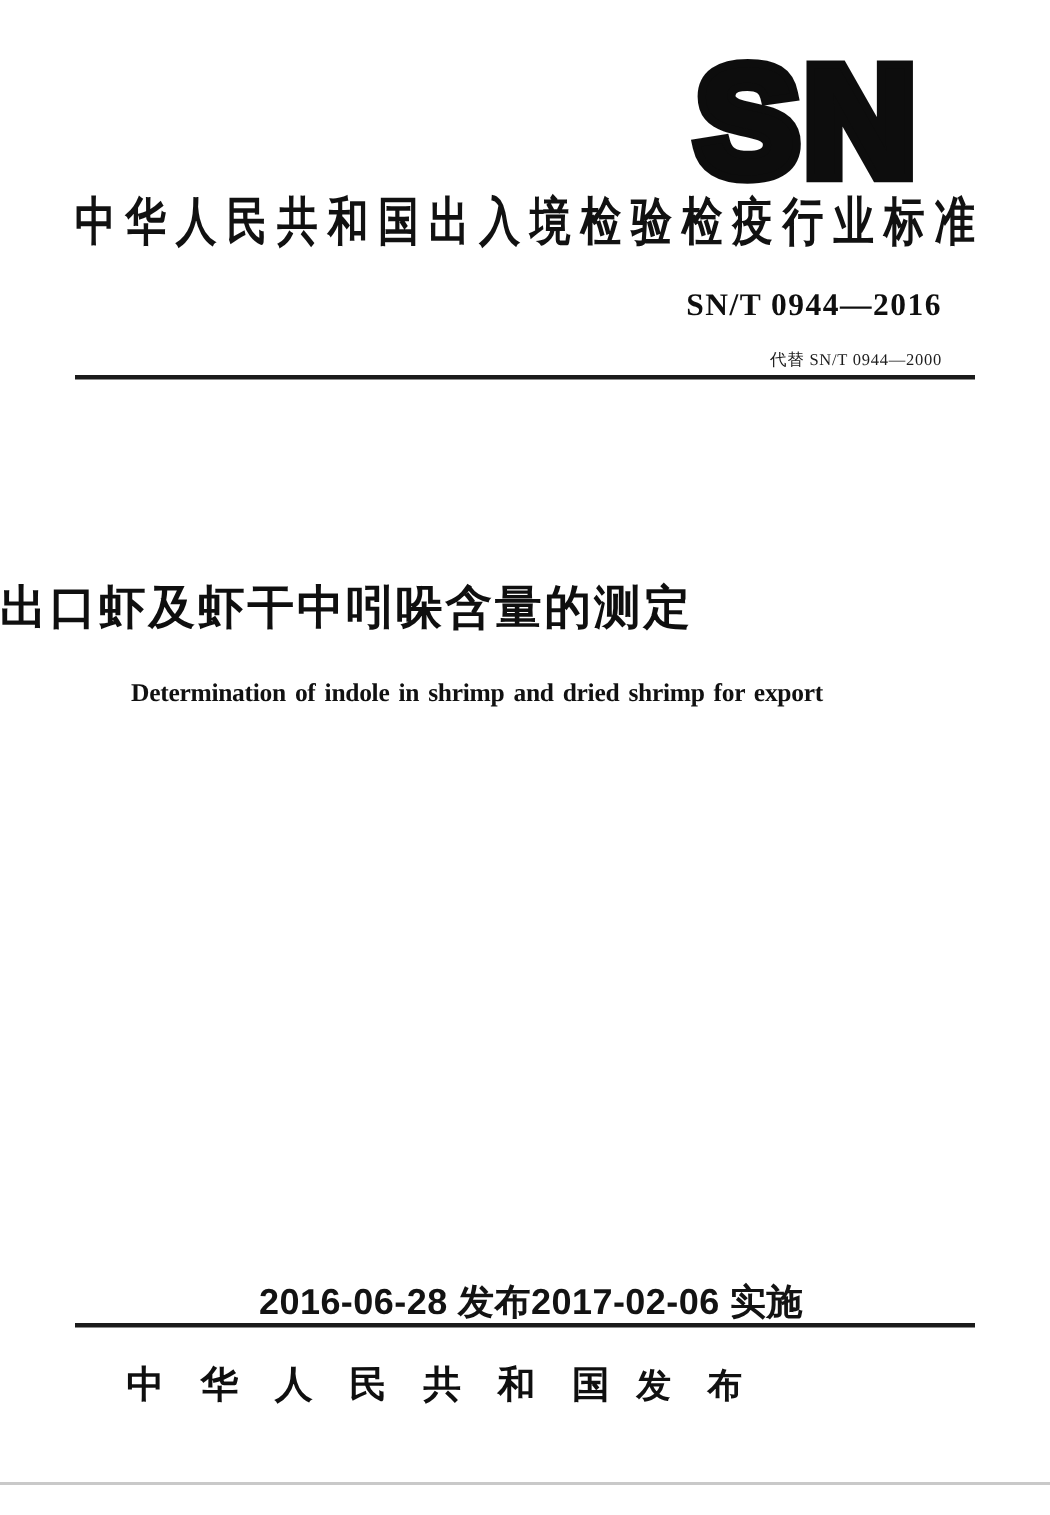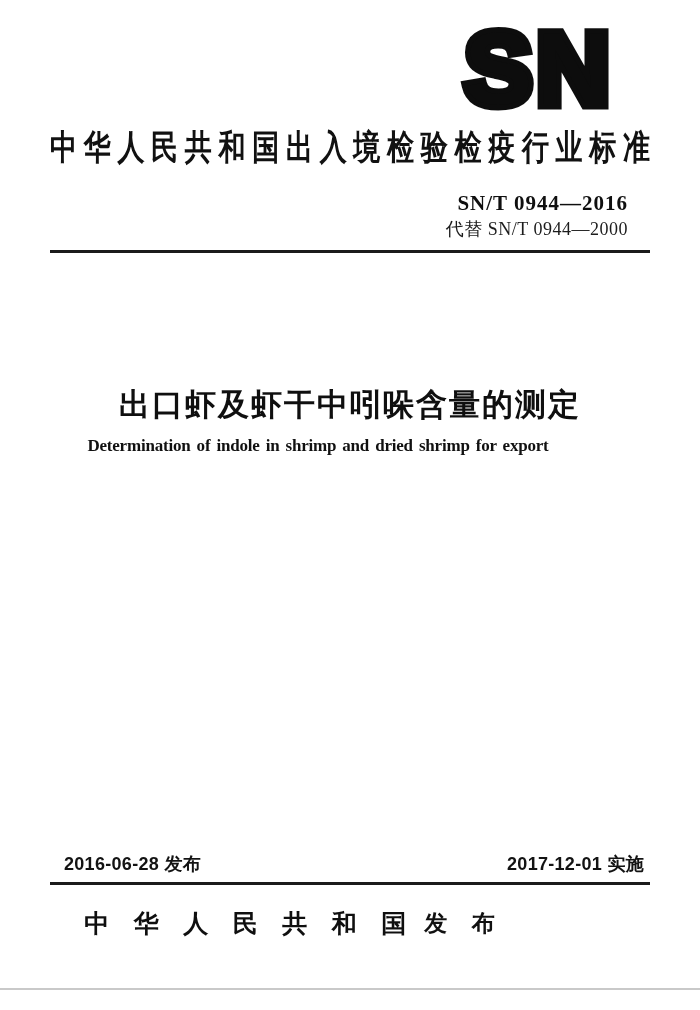--- a/index.html
+++ b/index.html
@@ -13,21 +13,21 @@
     height: 1010px;
     background: #ffffff;
     color: #141414;
     font-family: "Liberation Sans", "DejaVu Sans", sans-serif;
     overflow: hidden;
   }
 
   
   .sn-logo {
     position: absolute;
-    top: 18px;
+    top: 30px;
     right: 86px;
     font-family: "Liberation Sans", sans-serif;
     font-weight: 700;
     font-size: 102px;
     line-height: 1;
     letter-spacing: 4px;
     color: #0d0d0d;
     -webkit-text-stroke: 11px #0d0d0d;
     paint-order: stroke fill;
   }
@@ -61,74 +61,73 @@
     font-weight: 700;
     font-size: 21px;
     letter-spacing: 1px;
     line-height: 1.05;
     color: #0f0f0f;
     margin-left: 12px;
   }
   .std-replaces {
     font-family: "Liberation Serif", "DejaVu Serif", serif;
     font-weight: 400;
-    font-size: 18px;
+    font-size: 11px;
     letter-spacing: 0.5px;
-    margin-top: 3px;
+    margin-top: 18px;
     color: #1c1c1c;
   }
 
   .rule {
     position: absolute;
     left: 50px;
     width: 600px;
     height: 2.5px;
     background: #1b1b1b;
   }
   .rule-top { top: 250px; }
   .rule-bottom { top: 882px; }
 
   
   .title-zh {
     position: absolute;
     top: 384px;
     left: 0;
     width: 700px;
-    text-align: center;
     font-weight: 700;
     font-size: 31px;
     letter-spacing: 2px;
     color: #0f0f0f;
   }
 
   
   .title-en {
     position: absolute;
-    top: 436px;
+    top: 452px;
     left: 0;
     width: 636px;
     text-align: center;
     font-family: "Liberation Serif", "DejaVu Serif", serif;
     font-weight: 700;
     font-size: 17px;
     letter-spacing: -0.2px;
     word-spacing: 2px;
     color: #111;
   }
 
   
   .dates-row {
     position: absolute;
     top: 852px;
     left: 64px;
     right: 56px;
     display: flex;
-    justify-content: space-between;
-    font-weight: 700;
-    font-size: 18px;
+    justify-content: center;
+    font-weight: 700;
+    font-size: 24px;
     letter-spacing: 0.3px;
     color: #131313;
   }
 
   
   .publisher {
     position: absolute;
     top: 908px;
     left: 0;
     width: 588px;
@@ -189,21 +188,21 @@
   </div>
 
   <div class="rule rule-top"></div>
 
   <div class="title-zh">出口虾及虾干中吲哚含量的测定</div>
 
   <div class="title-en">Determination of indole in shrimp and dried shrimp for export</div>
 
   <div class="dates-row">
     <span>2016-06-28 发布</span>
-    <span>2017-12-01 实施</span>
+    <span>2017-02-06 实施</span>
   </div>
 
   <div class="rule rule-bottom"></div>
 
   <div class="publisher">
     <div class="publisher-name">
       <div class="publisher-line1">中华人民共和国</div>
     </div>
     <div class="publish-label">发 布</div>
   </div>

